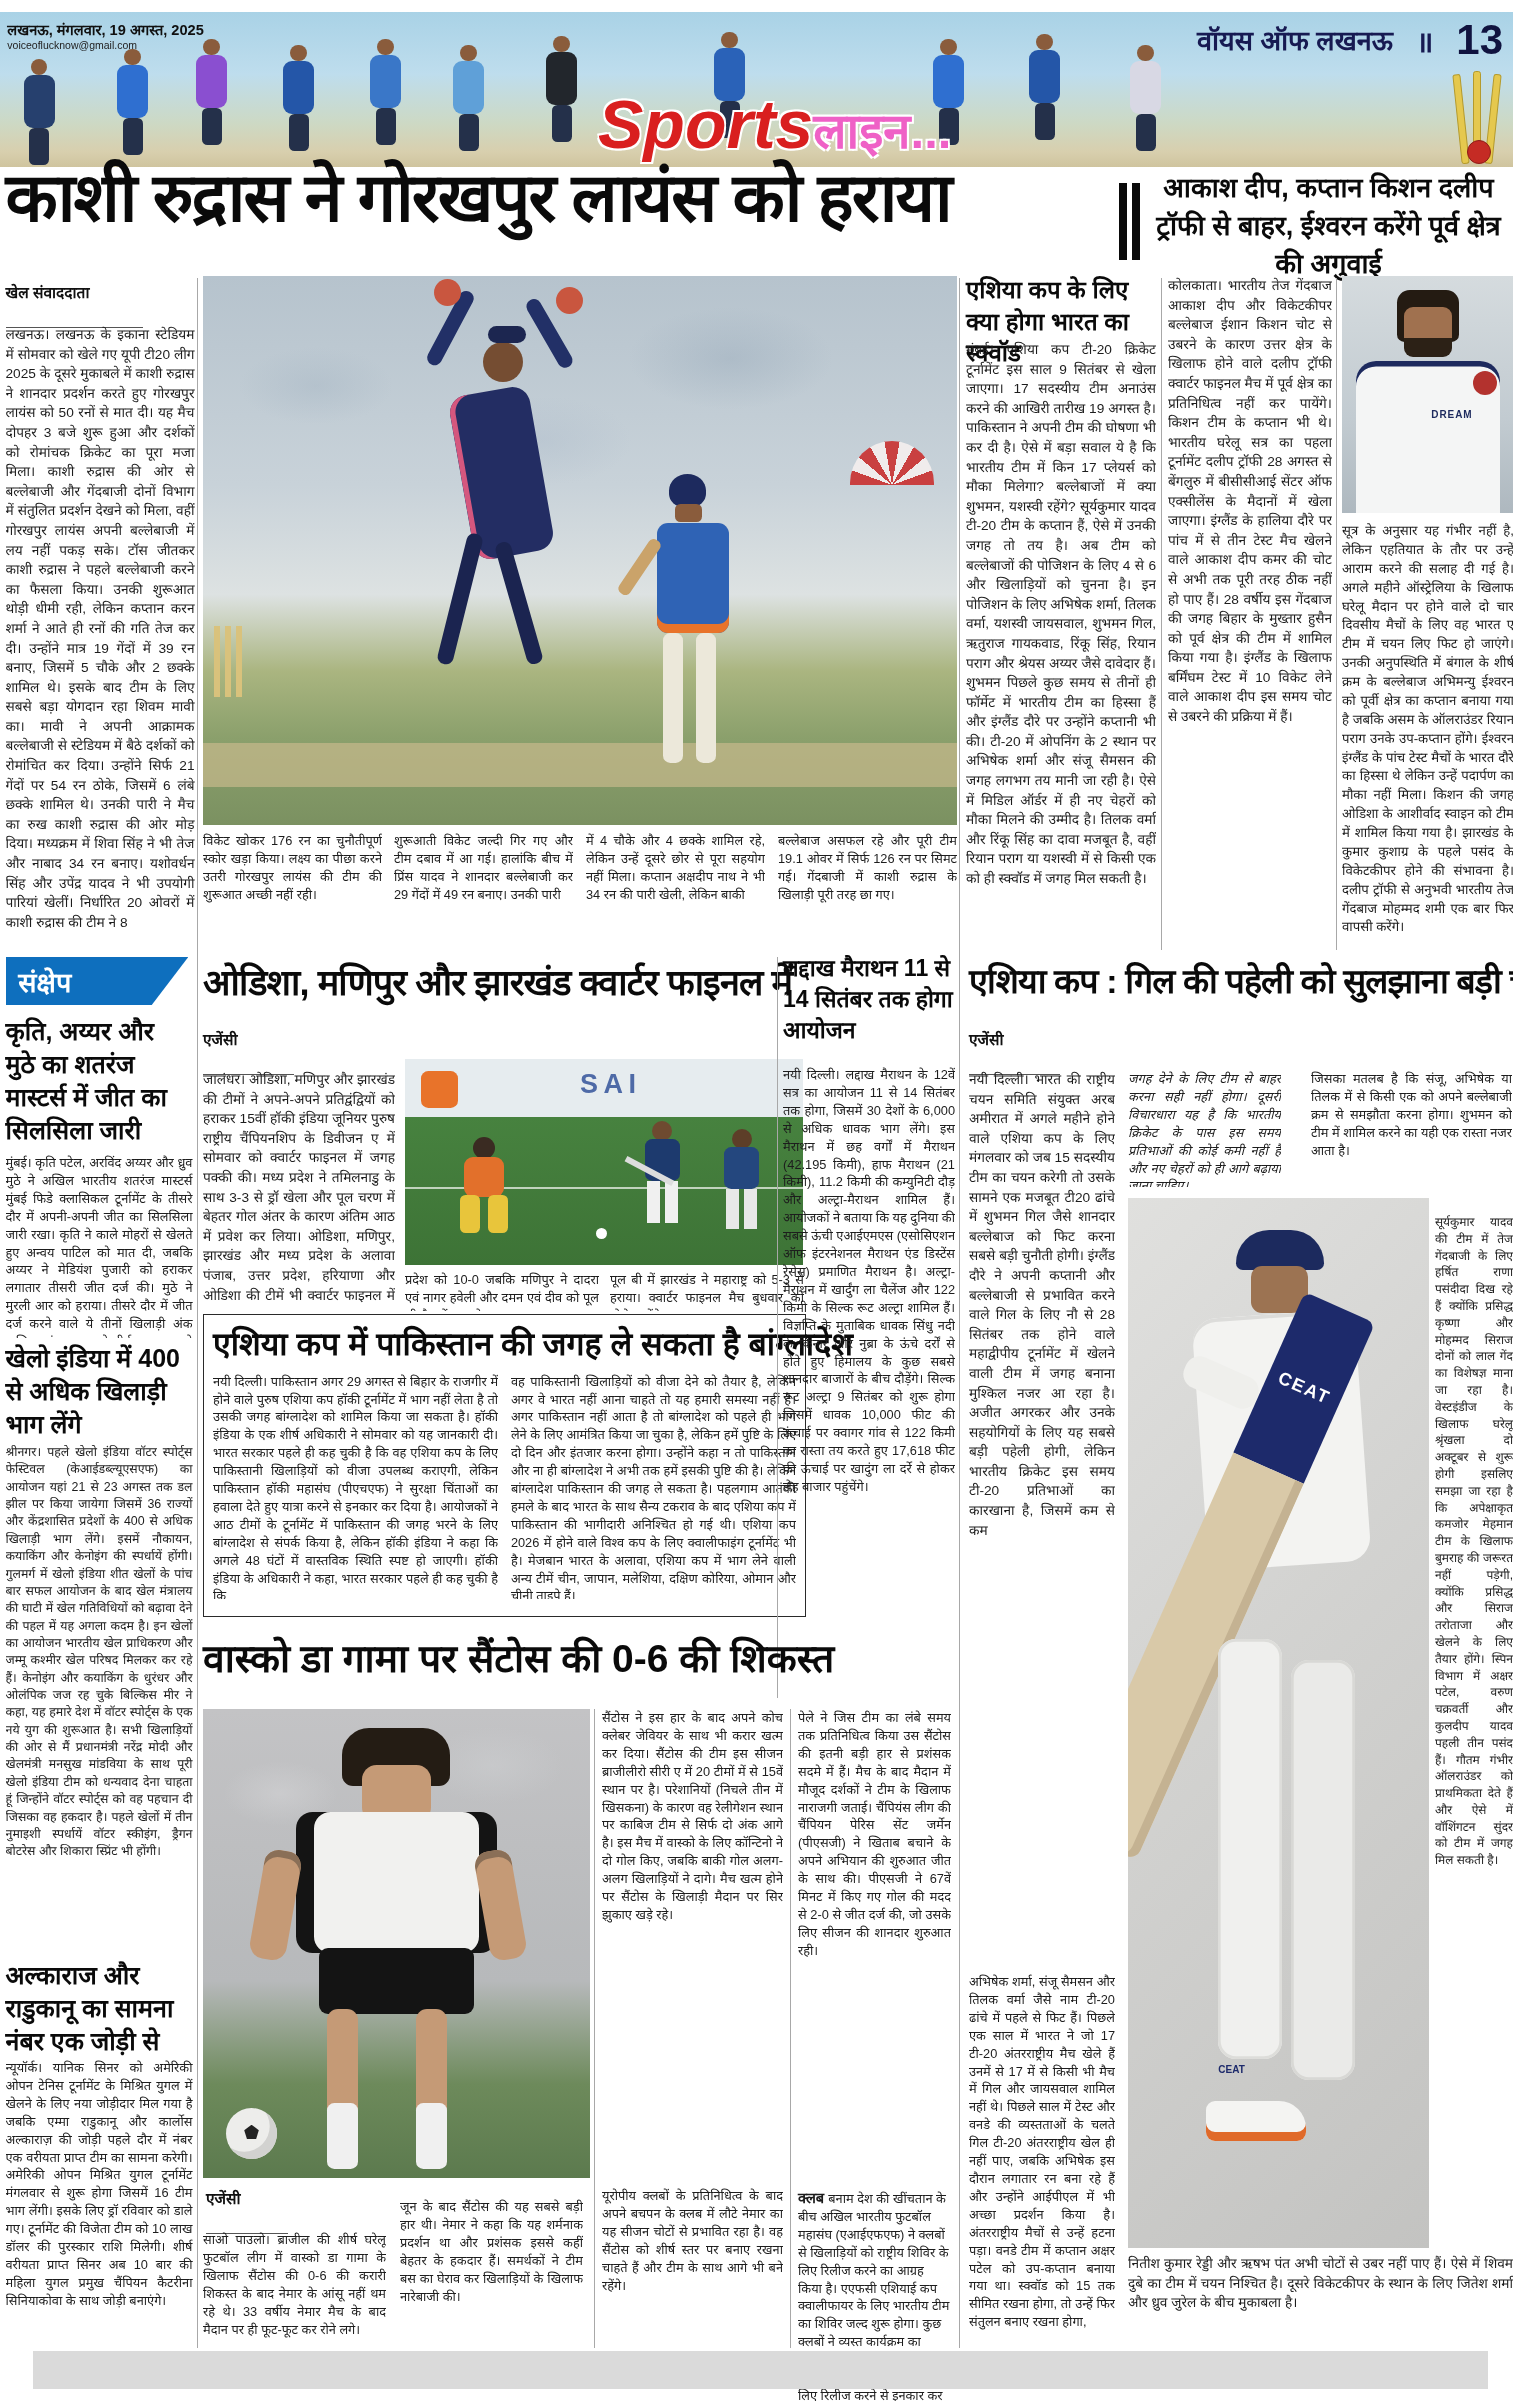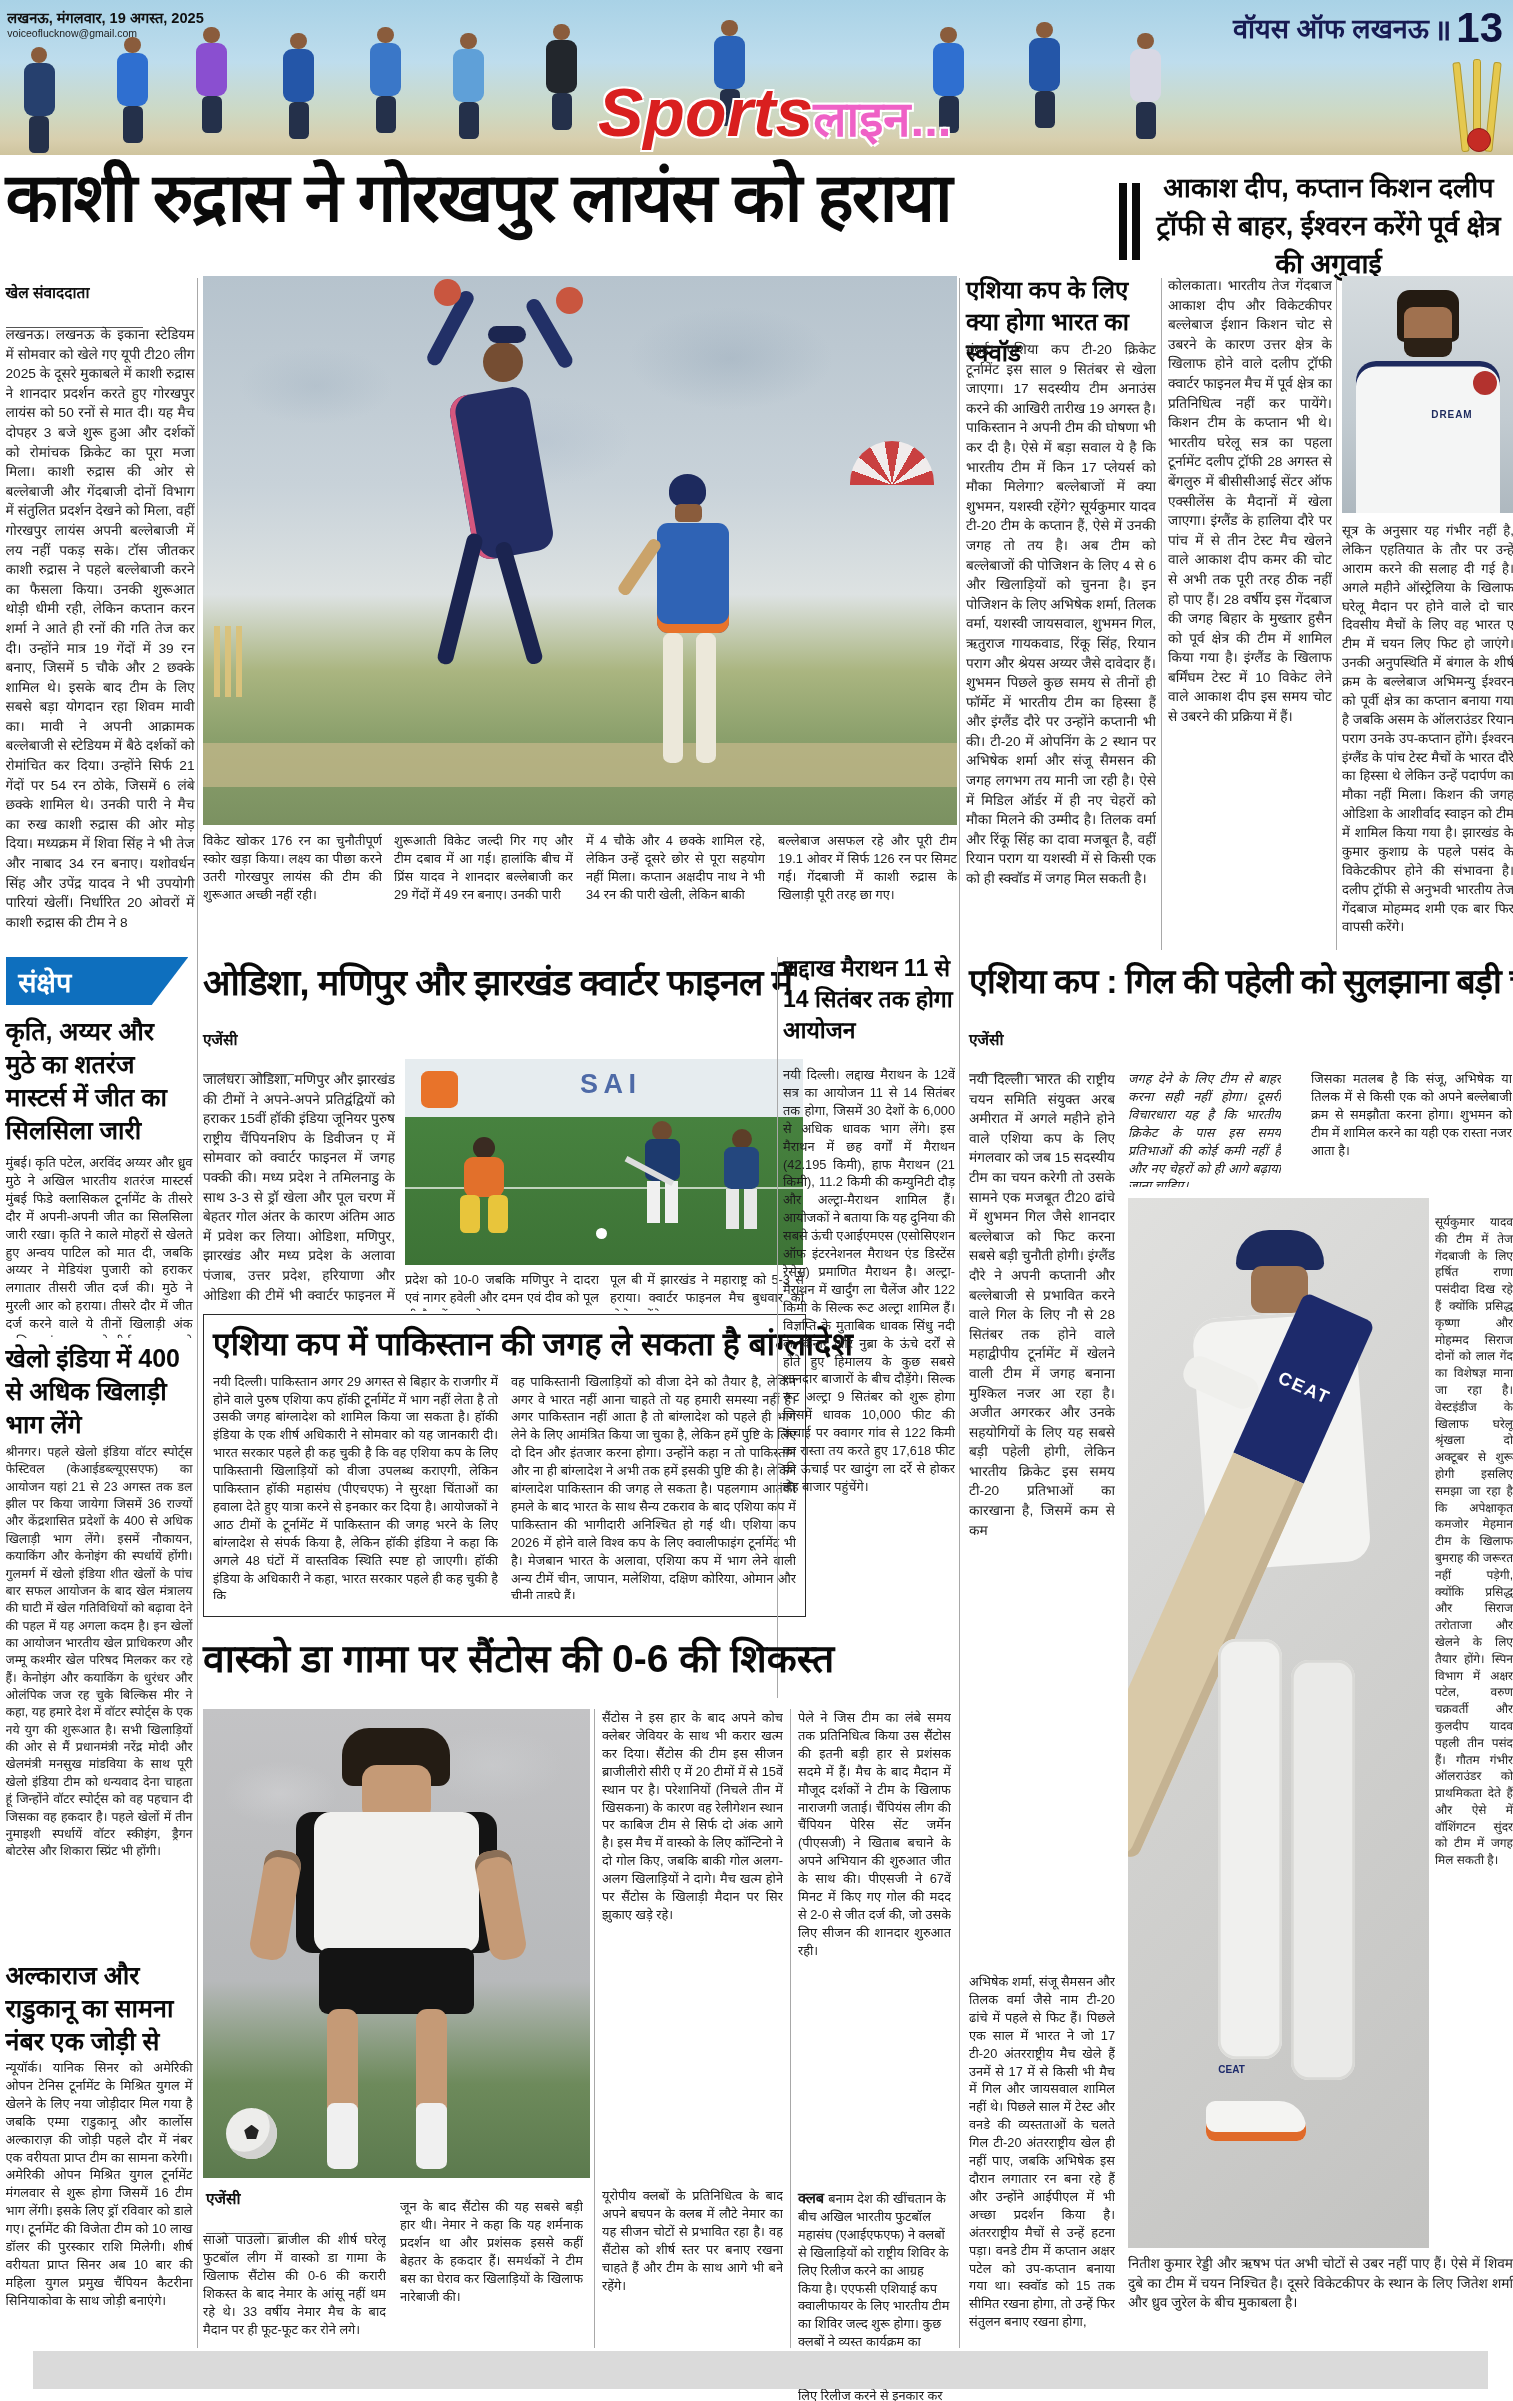--- a/index.html
+++ b/index.html
@@ -8,21 +8,21 @@
   .abs{position:absolute;}
   .body-text{font-size:13.7px;line-height:1.43;text-align:justify;color:#1d1d1d;overflow:hidden;}
   .body-sm{font-size:12.8px;line-height:1.4;text-align:justify;color:#1d1d1d;overflow:hidden;}
   .headline{font-weight:700;color:#0a0a0a;}
   .nowrap{white-space:nowrap;}
   .byline{font-weight:700;font-size:15.5px;color:#111;border-bottom:1.8px solid #555;
           padding-bottom:24px;width:137px;}
   .vrule{position:absolute;width:0.9px;background:#a8a8a8;}
   .boxed{border:1.8px solid #2a2a2a;}
   
-  .banner{left:0;top:0;width:1513px;height:155px;
+  .banner{left:0;top:12px;width:1513px;height:155px;
     background:linear-gradient(180deg,#a9d2e6 0%,#bedded 40%,#cdd9c4 72%,#d8cfae 90%,#cfc49e 100%);overflow:hidden;}
   .dateline1{font-size:14.6px;font-weight:700;color:#101010;}
   .dateline2{font-size:10.5px;color:#222;}
   .masthead{font-size:27px;font-weight:700;color:#171a52;}
   .masthead-sep{font-size:29px;font-weight:700;color:#171a52;}
   .masthead-page{font-size:42px;font-weight:800;color:#10133f;line-height:.9;}
   .logo-en{font-size:68px;font-weight:800;font-style:italic;color:#d91f1f;
     text-shadow:1.8px 1.8px 0 #fff,-1.8px -1.8px 0 #fff,1.8px -1.8px 0 #fff,-1.8px 1.8px 0 #fff;}
   .logo-hi{font-size:49px;font-weight:700;color:#ef61c6;
     text-shadow:1.8px 1.8px 0 #fff,-1.8px -1.8px 0 #fff,1.8px -1.8px 0 #fff,-1.8px 1.8px 0 #fff;}
@@ -103,21 +103,21 @@
       <div class="athlete" style="left: 1121px; top: 33px;">
         <div class="a-head"></div>
         <div class="a-torso" style="background:#d8d8e4"></div>
         <div class="a-legs"></div>
       </div>
     </div>
   <div class="abs" style="left:7.3px;top:7.3px;width:301px;">
     <div class="dateline1">लखनऊ, मंगलवार, 19 अगस्त, 2025</div>
     <div class="dateline2">voiceoflucknow@gmail.com</div>
   </div>
-  <div class="abs" style="left:1132px;top:9px;width:371px;display:flex;justify-content:flex-end;align-items:flex-start;gap:5px;">
+  <div class="abs" style="left:1132px;top:9px;width:371px;display:flex;justify-content:flex-end;align-items:flex-start;gap:23px;">
     <span class="masthead">वॉयस ऑफ लखनऊ</span>
     <span class="masthead-sep">॥</span>
     <span class="masthead-page">13</span>
   </div>
   <div class="abs" style="left:598px;top:73px;">
     <span class="logo-en">Sports</span><span class="logo-hi">लाइन...</span>
   </div>
 
   <div class="abs" style="left:1451px;top:55px;width:57px;height:99px;">
     <div class="stump" style="left:5.5px;top:7.3px;transform:rotate(-6deg);"></div>

